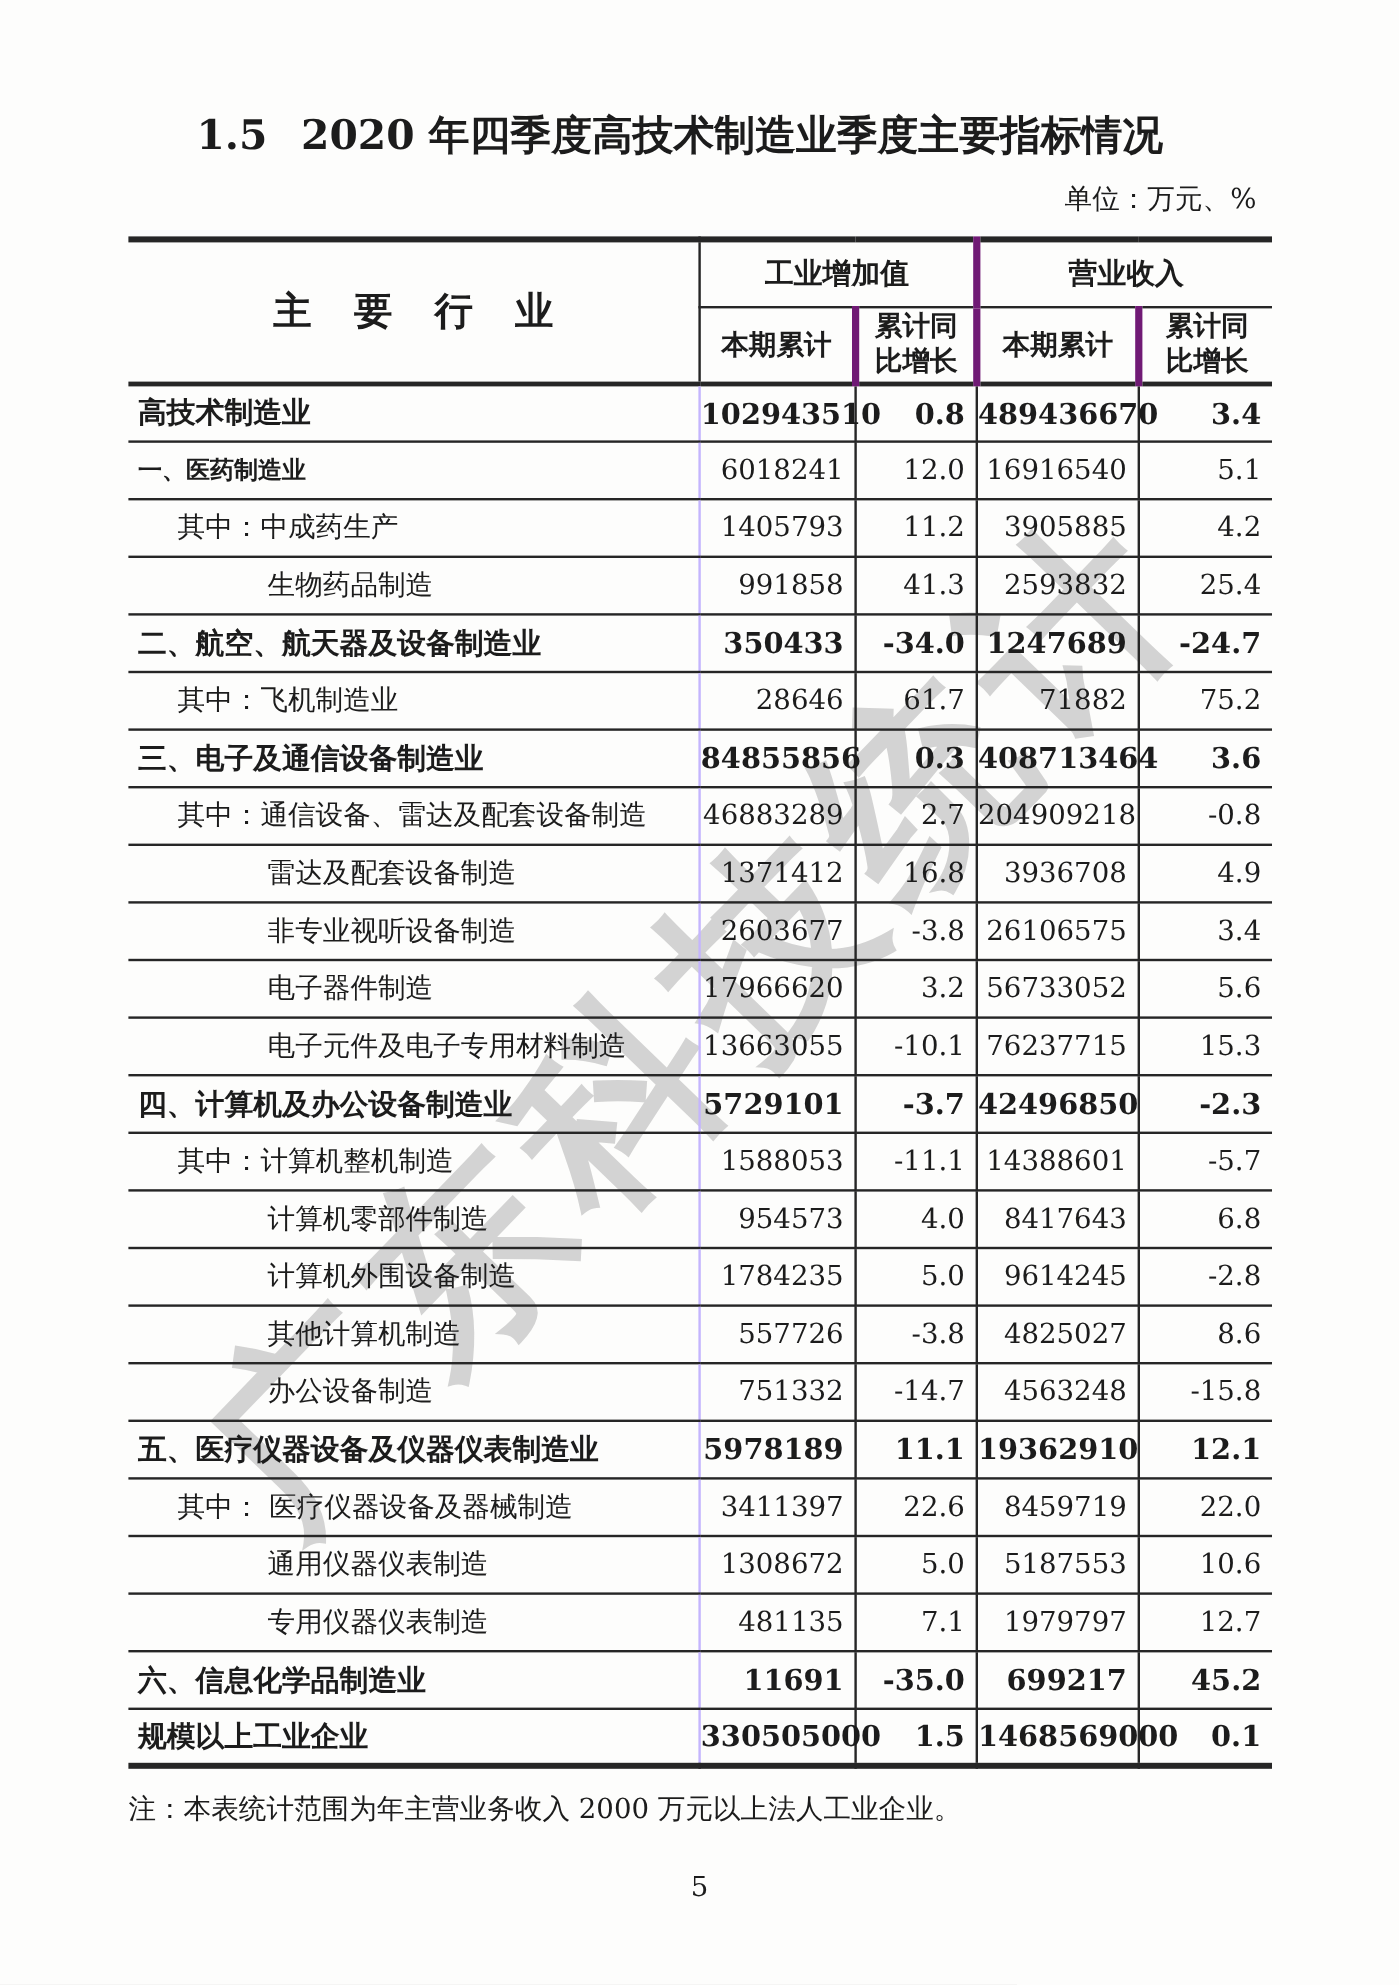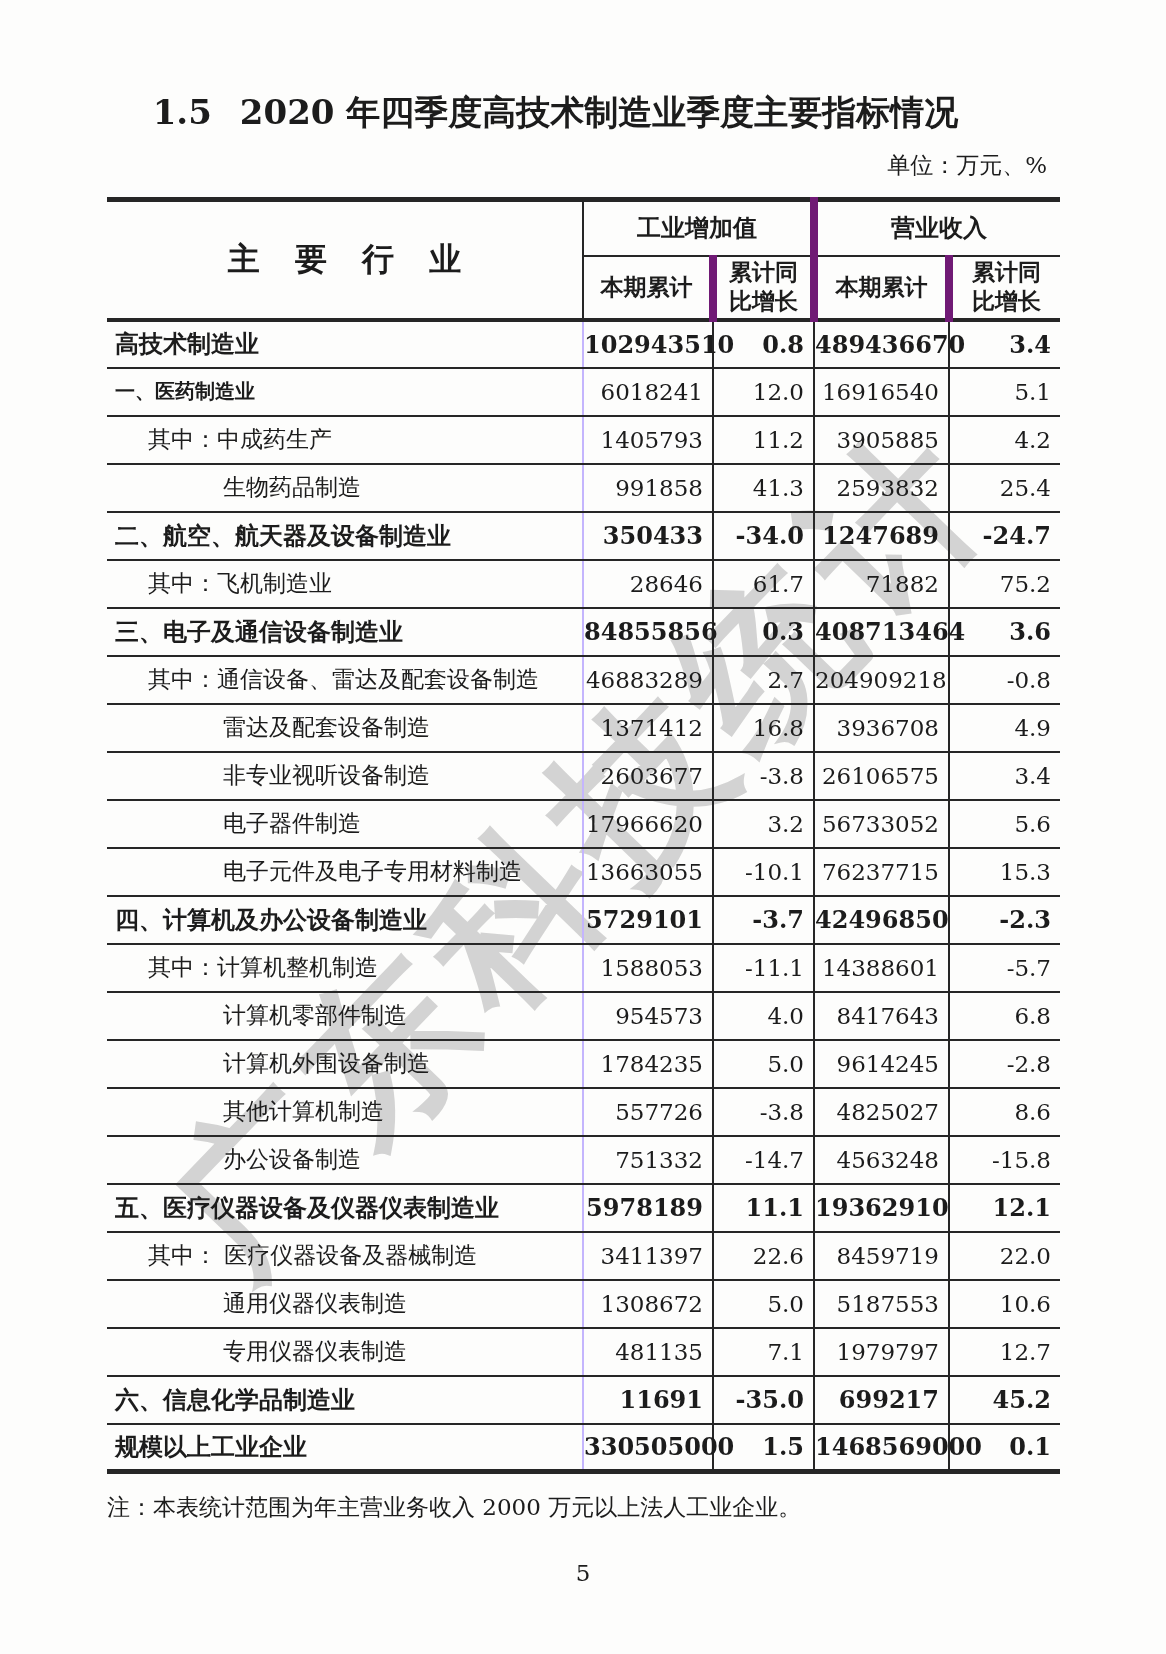--- a/index.html
+++ b/index.html
@@ -21,21 +21,21 @@
     letter-spacing:14px;
     white-space:nowrap;
     color:rgba(125,125,125,0.32);
     font-weight:bold;
     z-index:0;
     pointer-events:none;
   }
   .content { position:relative; z-index:1; }
 
   .title {
-    position:absolute; top:90px; left:79px; width:953px;
+    position:absolute; top:90px; left:90px; width:953px;
     text-align:center;
     font-size:34px; font-weight:bold;
     white-space:nowrap;
   }
   .title .num { margin-right:28px; }
 
   .unit-note {
     position:absolute; top:150px; left:102px; width:945px;
     text-align:right;
     font-size:23px;
@@ -61,21 +61,21 @@
   tr.hdr-sub   { height:64px; }
   tr.hdr-group th.group-cell { border-bottom:2px solid #262626; font-size:24px; }
   tr.hdr-sub th { border-bottom:4px solid #262626; font-size:23px; }
   th.industry-hdr {
     border-right:2px solid #262626;
     border-bottom:4px solid #262626;
     font-size:32px;
     letter-spacing:12px;
     text-indent:12px;
   }
-  th.vr { border-right:8px solid #701a75; }
+  th.vr { border-right:6px solid #701a75; }
   .two-line { white-space:pre-line; line-height:1.25; }
 
   tbody tr { height:48px; }
   tbody td {
     border-bottom:2px solid #262626;
     padding:0;
     vertical-align:middle;
   }
   tbody tr:last-child td { border-bottom:none; }
   td.c1 { border-right:2px solid #c4b5fd; padding-left:8px; text-align:left; }

